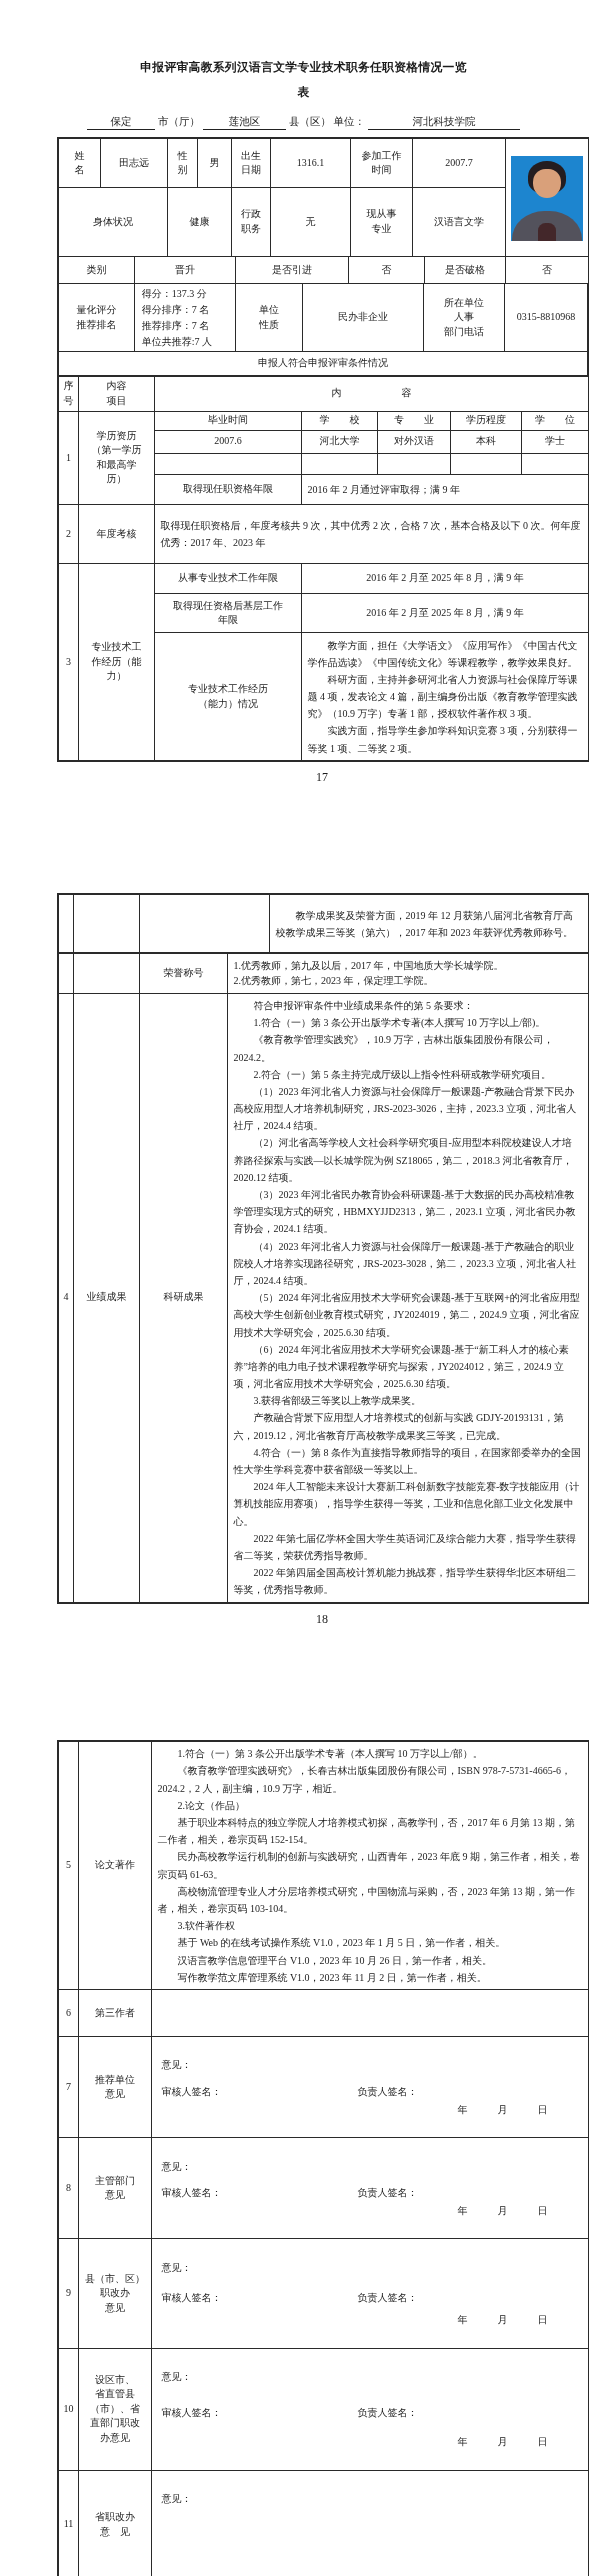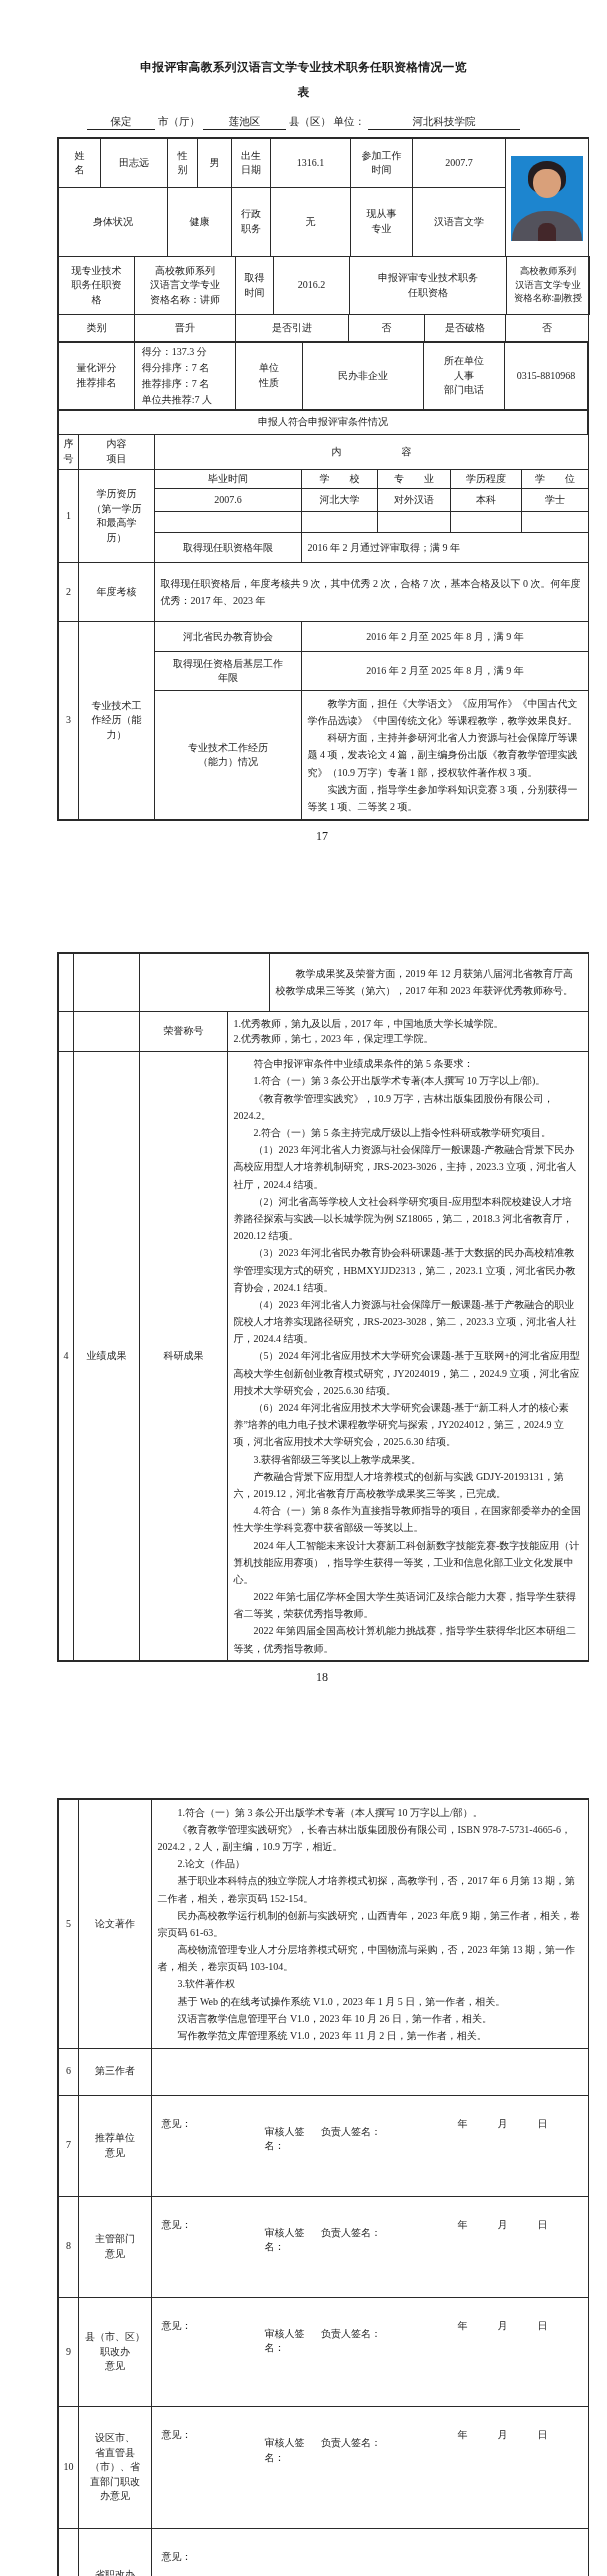--- a/index.html
+++ b/index.html
@@ -25,21 +25,21 @@
   .pagenum{width:530px;margin-left:57px;text-align:center;font-size:12px;margin-top:8px;}
   .gap-a{height:108px;} .gap-b{height:113px;}
   
   .photo{width:72px;height:85px;margin:2.7px auto 0;background:#1d85cf;position:relative;overflow:hidden;}
   .ph-hair{position:absolute;top:6%;left:23%;width:54%;height:38%;background:#241d20;border-radius:48% 48% 42% 42%;}
   .ph-face{position:absolute;top:15%;left:31%;width:38%;height:34%;background:#d9a07a;border-radius:46% 46% 52% 52%;}
   .ph-body{position:absolute;bottom:-2%;left:1%;width:98%;height:37%;background:#53525c;border-radius:46% 46% 0 0/90% 90% 0 0;}
   .ph-shirt{position:absolute;bottom:0;left:37%;width:26%;height:22%;background:#43272a;border-radius:40% 40% 0 0;}
   
   td.op{text-align:left;vertical-align:top;padding:6.7px 9.4px 5.4px;}
-  .op-wrap{display:flex;justify-content:space-between;height:100%;min-height:59px;}
+  .op-wrap{display:flex;flex-direction:column;justify-content:space-between;height:100%;min-height:59px;}
   .op-sigs{display:flex;margin-top:8px;}
   .op-sigs .sig1{width:47%;}
   .op-date{text-align:right;padding-right:31px;}
   .op9 .op-wrap{min-height:67px;} .op10 .op-wrap{min-height:80px;} .op11 .op-wrap{min-height:67px;}
 </style>
 </head>
 <body>
 
 <div>
   <div class="title">
@@ -99,48 +99,20 @@
         <td>行政
 职务</td>
         <td>无</td>
         <td>现从事
 专业</td>
         <td>汉语言文学</td>
       </tr>
     </tbody>
       </table>
 
-    <table class="band">
-      <colgroup>
-        <col style="width:76px">
-          <col style="width:101px">
-          <col style="width:38px">
-        <col style="width:76px">
-          <col style="width:157px">
-          <col style="width:83px">
-      </colgroup>
-      <tbody>
-          <tr class="h86">
-        <td>现专业技术
-职务任职资
-格</td>
-        <td>高校教师系列
-汉语言文学专业
-资格名称：讲师</td>
-        <td>取得
-时间</td>
-        <td>2016.2</td>
-        <td>申报评审专业技术职务
-任职资格</td>
-        <td class="fs14">高校教师系列
-汉语言文学专业
-资格名称:副教授</td>
-      </tr>
-    </tbody>
-      </table>
 
     <table class="band">
       <colgroup>
         <col style="width:76px">
           <col style="width:101px">
           <col style="width:113px">
         <col style="width:76px">
           <col style="width:81px">
           <col style="width:83px">
       </colgroup>
@@ -243,21 +215,21 @@
       <tr class="h88">
         <td>2</td>
         <td>年度考核</td>
         <td colspan="5" class="txt">取得现任职资格后，年度考核共 9 次，其中优秀 2 次，合格 7 次，基本合格及以下 0 次。何年度优秀：2017 年、2023 年</td>
       </tr>
       <tr class="h44">
         <td rowspan="3">3</td>
         <td rowspan="3">专业技术工
 作经历（能
 力）</td>
-        <td>河北省民办教育协会</td>
+        <td>从事专业技术工作年限</td>
         <td colspan="4">2016 年 2 月至 2025 年 8 月，满 9 年</td>
       </tr>
       <tr class="h58">
         <td>取得现任资格后基层工作
 年限</td>
         <td colspan="4">2016 年 2 月至 2025 年 8 月，满 9 年</td>
       </tr>
       <tr>
         <td>专业技术工作经历
 （能力）情况</td>

